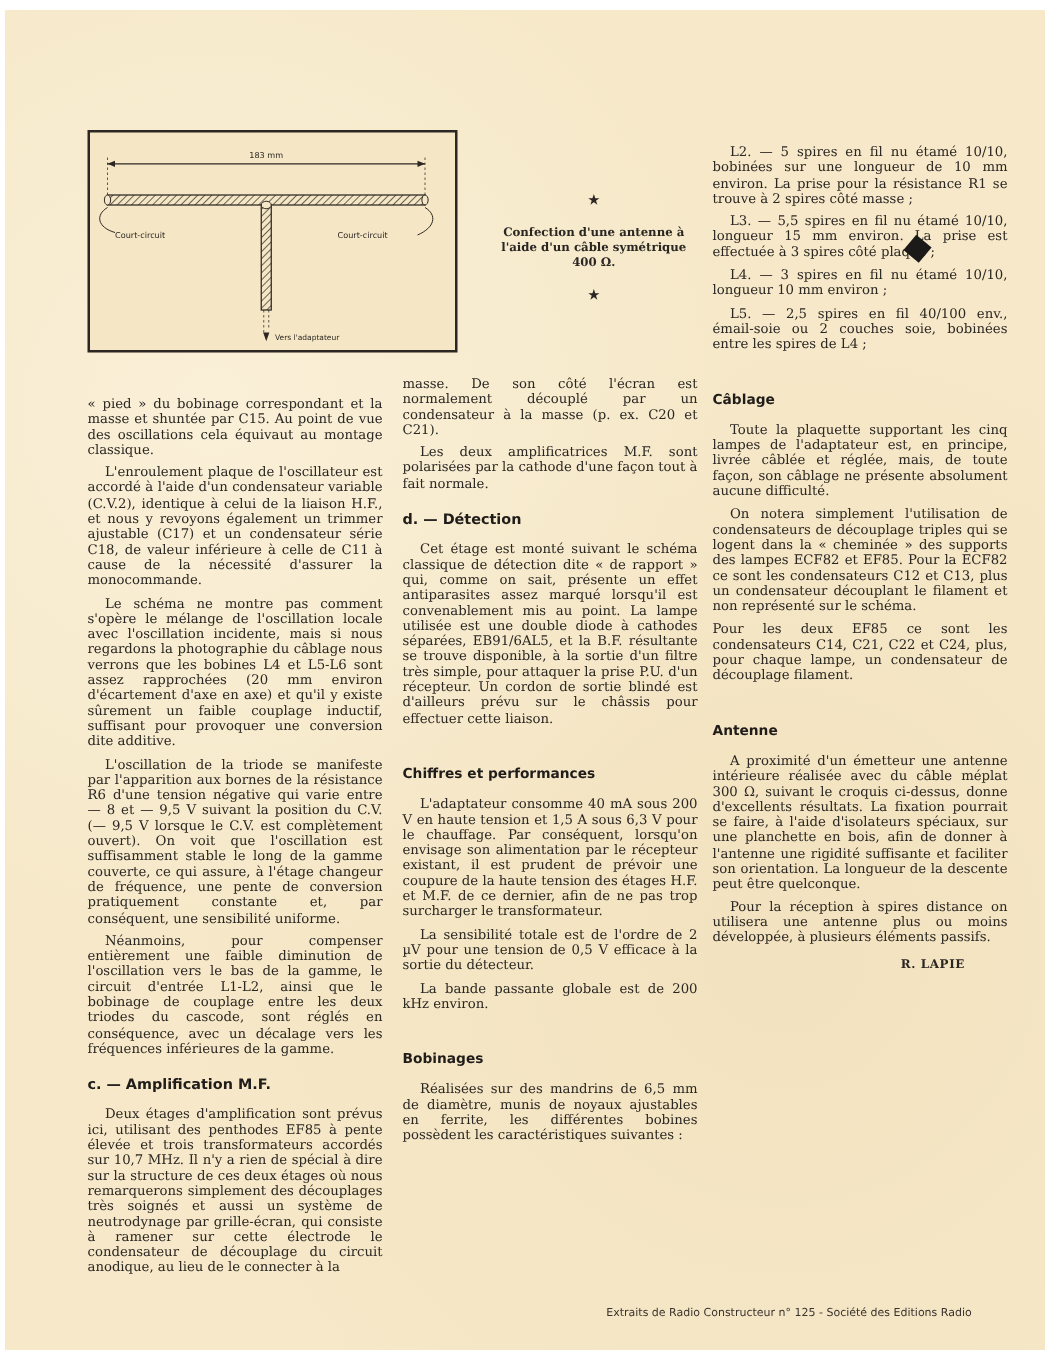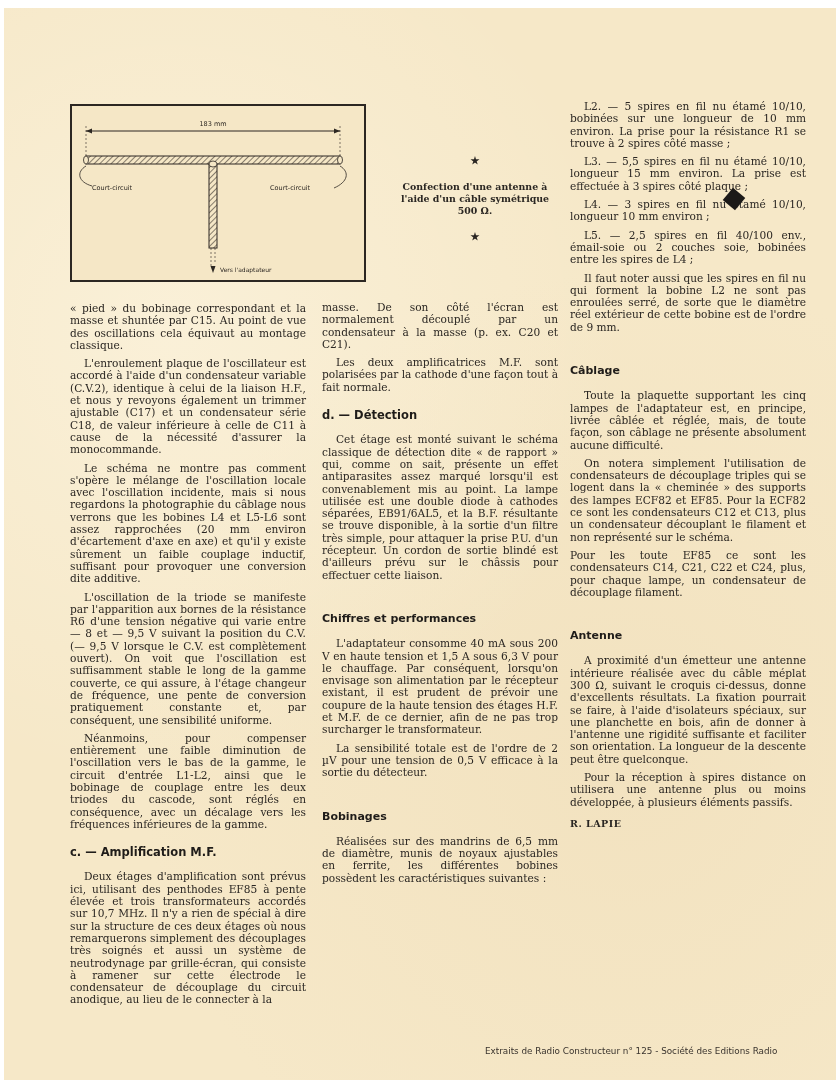--- a/index.html
+++ b/index.html
@@ -15,23 +15,23 @@
     background-image:
       radial-gradient(circle at 20% 30%, rgba(255,250,235,0.45), transparent 45%),
       radial-gradient(circle at 75% 70%, rgba(235,215,175,0.35), transparent 50%);
   }
   .col {
     position:absolute; font-size:10.6px; line-height:12.3px;
     text-align:justify;
   }
   .col p { margin:0 0 6px 0; text-indent:14px; }
   .col p.noind { text-indent:0; }
-  .col-left { left:66px; top:294px; width:236px; }
+  .col-left { left:66px; top:309px; width:236px; }
   .col-mid { left:318px; top:293px; width:236px; }
-  .col-right { left:566px; top:92px; width:236px; }
+  .col-right { left:566px; top:108px; width:236px; }
   h2.section {
     font-family:"DejaVu Sans", sans-serif; font-weight:bold;
     font-size:11px; margin:32px 0 12px 0; color:#1f1c19;
   }
   h3.sub {
     font-family:"DejaVu Sans", sans-serif; font-weight:bold;
     font-size:11.5px; margin:16px 0 12px 0; color:#1f1c19;
   }
   .diagram {
     position:absolute; left:66px; top:96px; width:292px; height:174px;
@@ -40,21 +40,21 @@
   .diagram svg { width:100%; height:100%; }
   .caption {
     position:absolute; left:386px; top:147px; width:170px;
     font-family:"DejaVu Serif", serif; font-weight:bold; font-size:9.4px;
     line-height:12px; text-align:center; color:#2a2622;
   }
   .star { display:block; text-align:center; font-size:10px; }
   .caption .star-top { margin-bottom:14px; }
   .caption .star-bottom { margin-top:14px; }
   .signature {
-    font-weight:bold; font-size:9.5px; letter-spacing:0.5px;
+    text-align:right; font-weight:bold; font-size:9.5px; letter-spacing:0.5px;
     margin-top:10px; margin-right:34px; font-family:"DejaVu Serif", serif;
   }
   .footer {
     position:absolute; left:440px; top:1038px;
     font-family:"DejaVu Sans", sans-serif; font-size:8.8px; color:#3a342e;padding-left:41px;
   }
   .blot {
     position:absolute; left:722px; top:183px; width:16px; height:16px;
     background:#1c1a18; transform:rotate(40deg);
   }
@@ -92,21 +92,21 @@
       <path d="M14,60 C4,66 6,76 20,80" fill="none" stroke="#2c2722" stroke-width="0.8"></path>
       <path d="M268,60 C278,66 276,76 262,82" fill="none" stroke="#2c2722" stroke-width="0.8"></path>
       <text x="20" y="84" font-size="6.5" font-family="DejaVu Sans, sans-serif" fill="#2c2722">Court-circuit</text>
       <text x="198" y="84" font-size="6.5" font-family="DejaVu Sans, sans-serif" fill="#2c2722">Court-circuit</text>
       <text x="148" y="166" font-size="6" font-family="DejaVu Sans, sans-serif" fill="#2c2722">Vers l'adaptateur</text>
     </svg>
   </div>
 
   <div class="caption">
     <span class="star star-top">★</span>
-    <span>Confection d'une antenne à l'aide d'un câble symétrique 500 Ω.</span>
+    <span>Confection d'une antenne à l'aide d'un câble symétrique 400 Ω.</span>
     <span class="star star-bottom">★</span>
   </div>
 
   <div class="col col-left">
     <p class="noind">« pied » du bobinage correspondant et la masse et shuntée par C15. Au point de vue des oscillations cela équivaut au montage classique.</p>
     <p>L'enroulement plaque de l'oscillateur est accordé à l'aide d'un condensateur variable (C.V.2), identique à celui de la liaison H.F., et nous y revoyons également un trimmer ajustable (C17) et un condensateur série C18, de valeur inférieure à celle de C11 à cause de la nécessité d'assurer la monocommande.</p>
     <p>Le schéma ne montre pas comment s'opère le mélange de l'oscillation locale avec l'oscillation incidente, mais si nous regardons la photographie du câblage nous verrons que les bobines L4 et L5-L6 sont assez rapprochées (20 mm environ d'écartement d'axe en axe) et qu'il y existe sûrement un faible couplage inductif, suffisant pour provoquer une conversion dite additive.</p>
     <p>L'oscillation de la triode se manifeste par l'apparition aux bornes de la résistance R6 d'une tension négative qui varie entre — 8 et — 9,5 V suivant la position du C.V. (— 9,5 V lorsque le C.V. est complètement ouvert). On voit que l'oscillation est suffisamment stable le long de la gamme couverte, ce qui assure, à l'étage changeur de fréquence, une pente de conversion pratiquement constante et, par conséquent, une sensibilité uniforme.</p>
     <p>Néanmoins, pour compenser entièrement une faible diminution de l'oscillation vers le bas de la gamme, le circuit d'entrée L1-L2, ainsi que le bobinage de couplage entre les deux triodes du cascode, sont réglés en conséquence, avec un décalage vers les fréquences inférieures de la gamme.</p>
     <h3 class="sub">c. — Amplification M.F.</h3>
@@ -114,34 +114,34 @@
   </div>
 
   <div class="col col-mid">
     <p class="noind">masse. De son côté l'écran est normalement découplé par un condensateur à la masse (p. ex. C20 et C21).</p>
     <p>Les deux amplificatrices M.F. sont polarisées par la cathode d'une façon tout à fait normale.</p>
     <h3 class="sub">d. — Détection</h3>
     <p>Cet étage est monté suivant le schéma classique de détection dite « de rapport » qui, comme on sait, présente un effet antiparasites assez marqué lorsqu'il est convenablement mis au point. La lampe utilisée est une double diode à cathodes séparées, EB91/6AL5, et la B.F. résultante se trouve disponible, à la sortie d'un filtre très simple, pour attaquer la prise P.U. d'un récepteur. Un cordon de sortie blindé est d'ailleurs prévu sur le châssis pour effectuer cette liaison.</p>
     <h2 class="section">Chiffres et performances</h2>
     <p>L'adaptateur consomme 40 mA sous 200 V en haute tension et 1,5 A sous 6,3 V pour le chauffage. Par conséquent, lorsqu'on envisage son alimentation par le récepteur existant, il est prudent de prévoir une coupure de la haute tension des étages H.F. et M.F. de ce dernier, afin de ne pas trop surcharger le transformateur.</p>
     <p>La sensibilité totale est de l'ordre de 2 µV pour une tension de 0,5 V efficace à la sortie du détecteur.</p>
+    <p>La bande passante globale est de 200 kHz environ.</p>
     <h2 class="section">Bobinages</h2>
     <p>Réalisées sur des mandrins de 6,5 mm de diamètre, munis de noyaux ajustables en ferrite, les différentes bobines possèdent les caractéristiques suivantes :</p>
   </div>
 
   <div class="col col-right">
     <p>L2. — 5 spires en fil nu étamé 10/10, bobinées sur une longueur de 10 mm environ. La prise pour la résistance R1 se trouve à 2 spires côté masse ;</p>
     <p>L3. — 5,5 spires en fil nu étamé 10/10, longueur 15 mm environ. La prise est effectuée à 3 spires côté plaque ;</p>
     <p>L4. — 3 spires en fil nu étamé 10/10, longueur 10 mm environ ;</p>
     <p>L5. — 2,5 spires en fil 40/100 env., émail-soie ou 2 couches soie, bobinées entre les spires de L4 ;</p>
-    <p>Il faut noter aussi que les spires en fil nu qui forment la bobine L2 ne sont pas enroulées serré, de sorte que le diamètre réel extérieur de cette bobine est de l'ordre de 9 mm.</p>
     <h2 class="section">Câblage</h2>
     <p>Toute la plaquette supportant les cinq lampes de l'adaptateur est, en principe, livrée câblée et réglée, mais, de toute façon, son câblage ne présente absolument aucune difficulté.</p>
     <p>On notera simplement l'utilisation de condensateurs de découplage triples qui se logent dans la « cheminée » des supports des lampes ECF82 et EF85. Pour la ECF82 ce sont les condensateurs C12 et C13, plus un condensateur découplant le filament et non représenté sur le schéma.</p>
-    <p class="noind">Pour les toute EF85 ce sont les condensateurs C14, C21, C22 et C24, plus, pour chaque lampe, un condensateur de découplage filament.</p>
+    <p class="noind">Pour les deux EF85 ce sont les condensateurs C14, C21, C22 et C24, plus, pour chaque lampe, un condensateur de découplage filament.</p>
     <h2 class="section">Antenne</h2>
     <p>A proximité d'un émetteur une antenne intérieure réalisée avec du câble méplat 300 Ω, suivant le croquis ci-dessus, donne d'excellents résultats. La fixation pourrait se faire, à l'aide d'isolateurs spéciaux, sur une planchette en bois, afin de donner à l'antenne une rigidité suffisante et faciliter son orientation. La longueur de la descente peut être quelconque.</p>
     <p>Pour la réception à spires distance on utilisera une antenne plus ou moins développée, à plusieurs éléments passifs.</p>
     <div class="signature">R. LAPIE</div>
   </div>
 
   <div class="blot"></div>
 
   <div class="footer">Extraits de Radio Constructeur n° 125 - Société des Editions Radio</div>
 </div>

